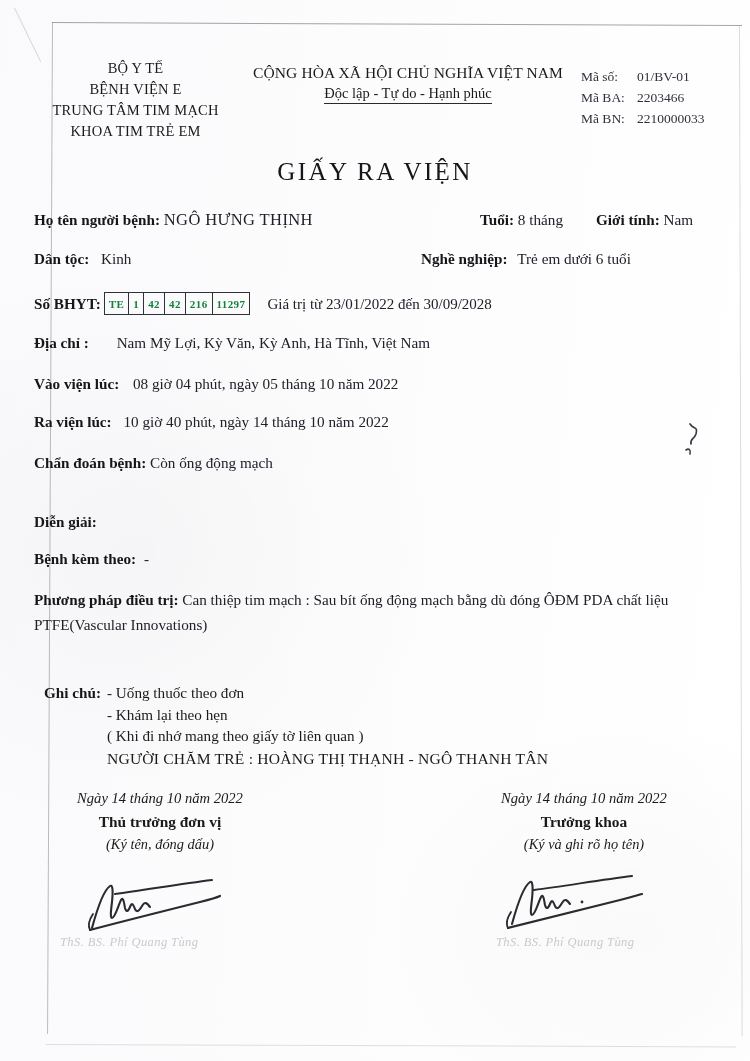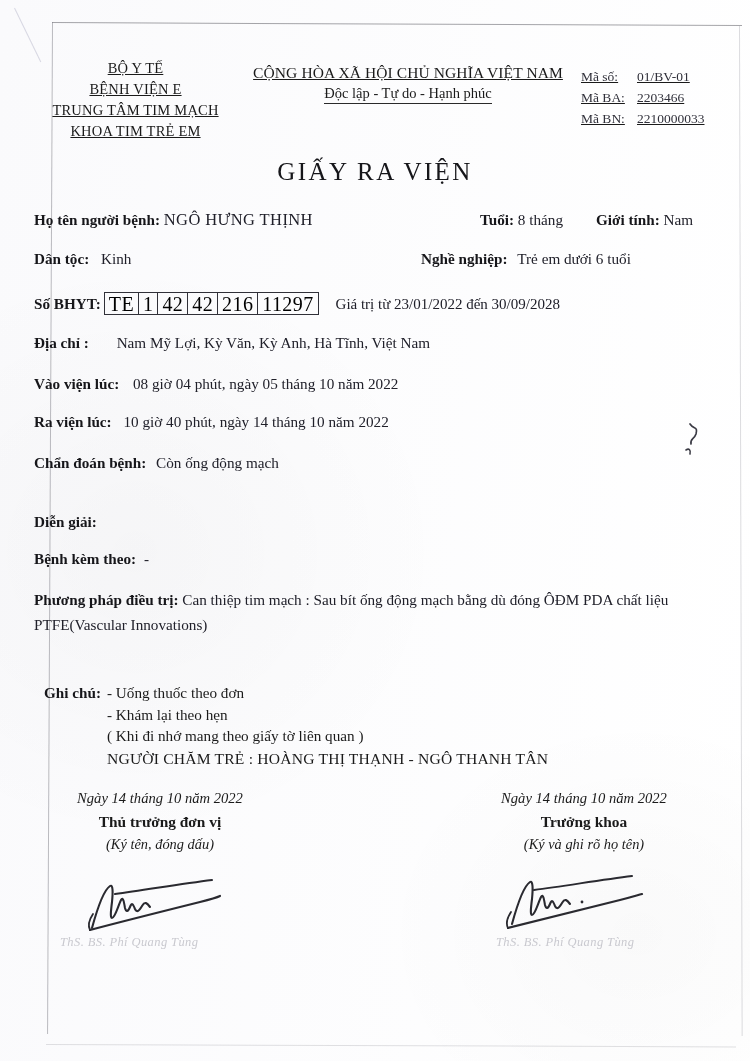--- a/index.html
+++ b/index.html
@@ -75,21 +75,20 @@
     transform-origin: left center;
   }
 
   
   .header-row {
     position: absolute;
     left: 0; top: 58px;
     width: 750px;
     display: flex;
     align-items: flex-start;
-    text-decoration: underline;
   }
   .hdr-left {
     width: 215px;
     text-align: center;
     padding-left: 28px;
     font-size: 14.5px;
     line-height: 21px;
     letter-spacing: .2px;
   }
   .hdr-left div { white-space: nowrap; }
@@ -169,23 +168,24 @@
     border: 1.15px solid #303038;
     height: 21px;
     align-items: stretch;
   }
   .bhyt-boxes .cell {
     display: flex;
     align-items: center;
     justify-content: center;
     padding: 0 4px;
     border-right: 1.15px solid #303038;
-    font-size: 20px;
-    color: #000000;
+    font-size: 11px;
+    color: #15803d;
     letter-spacing: .4px;
+    font-weight: bold;
   }
   .bhyt-boxes .cell:last-child { border-right: none; }
   .bhyt-valid {
     margin-left: 17px;
     font-size: 15px;
   }
 
   
   .row-treat {
     position: absolute;
@@ -354,21 +354,21 @@
     <span class="lbl">Vào viện lúc:</span>
     <span class="val" style="margin-left:10px">08 giờ 04 phút, ngày 05 tháng 10 năm 2022</span>
   </div>
   <div class="field row-out">
     <span class="lbl">Ra viện lúc:</span>
     <span class="val" style="margin-left:8px">10 giờ 40 phút, ngày 14 tháng 10 năm 2022</span>
   </div>
 
   <div class="field row-diag">
     <span class="lbl">Chẩn đoán bệnh:</span>
-    <span class="val" style="margin-left:6px">Còn ống động mạch</span>
+    <span class="val" style="">Còn ống động mạch</span>
   </div>
 
   <div class="field row-expl">
     <span class="lbl">Diễn giải:</span>
     <span class="val" style="margin-left:6px"></span>
   </div>
 
   <div class="field row-comorb">
     <span class="lbl">Bệnh kèm theo:</span>
     <span class="val" style="margin-left:4px">-</span>

